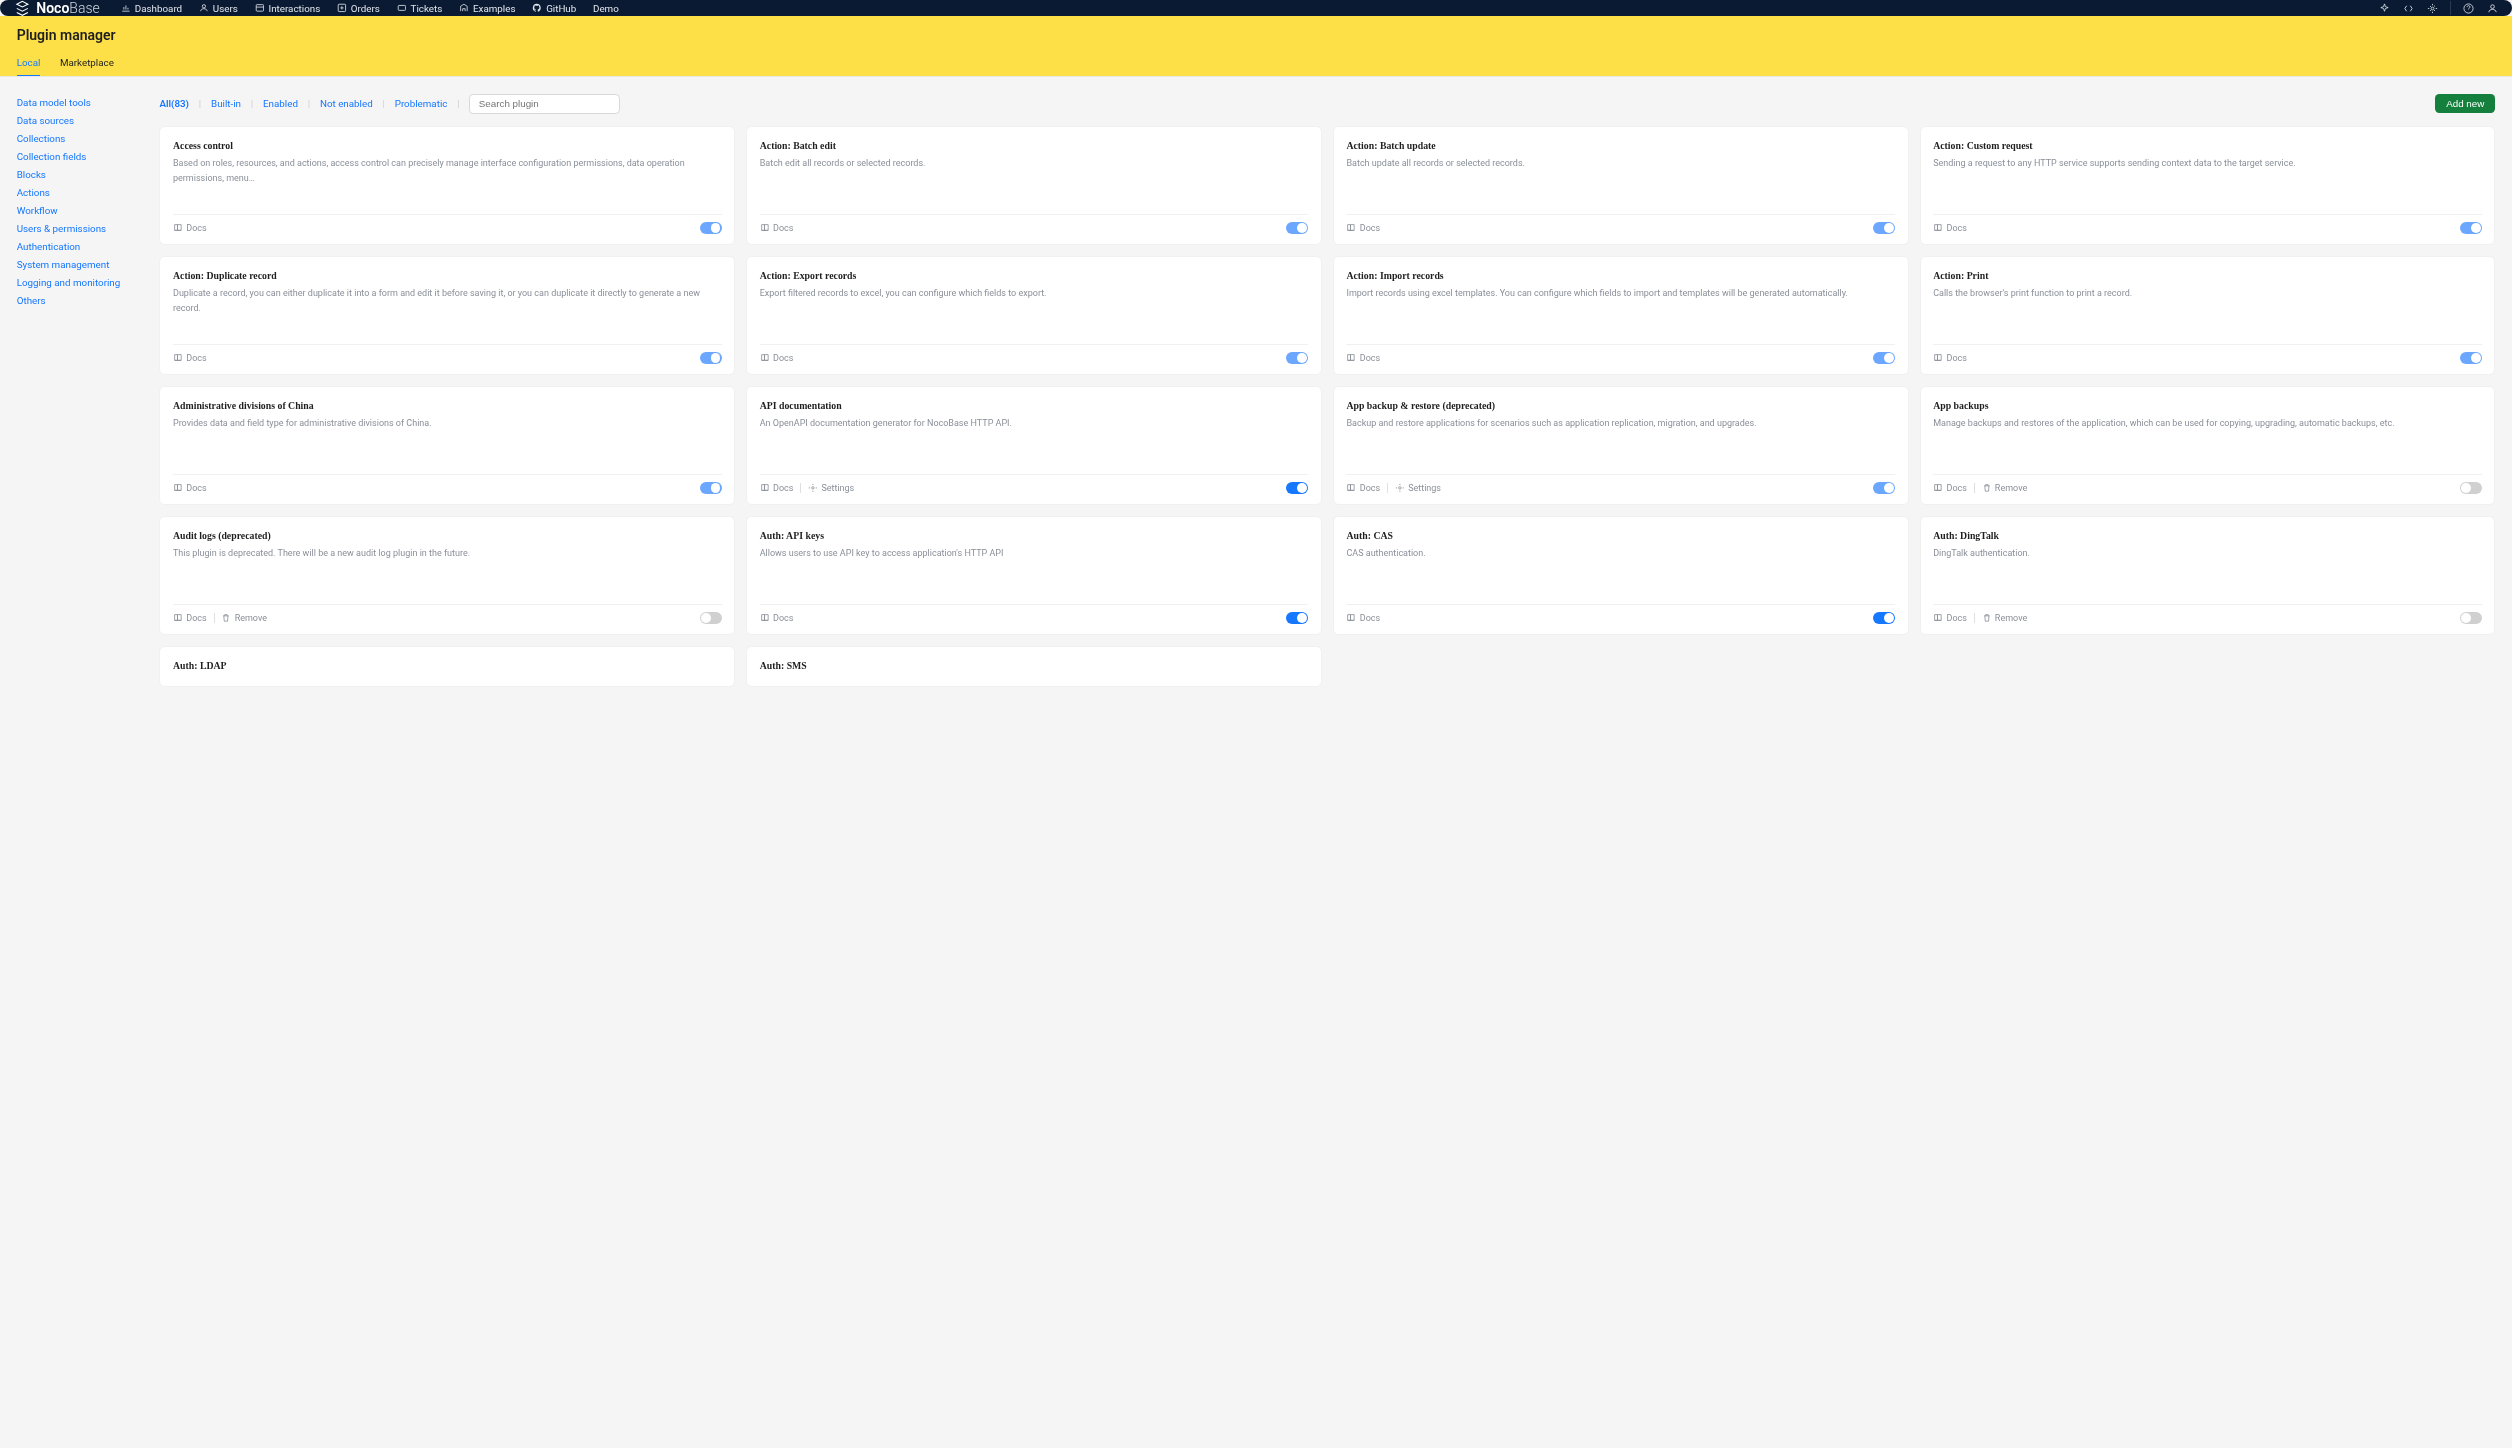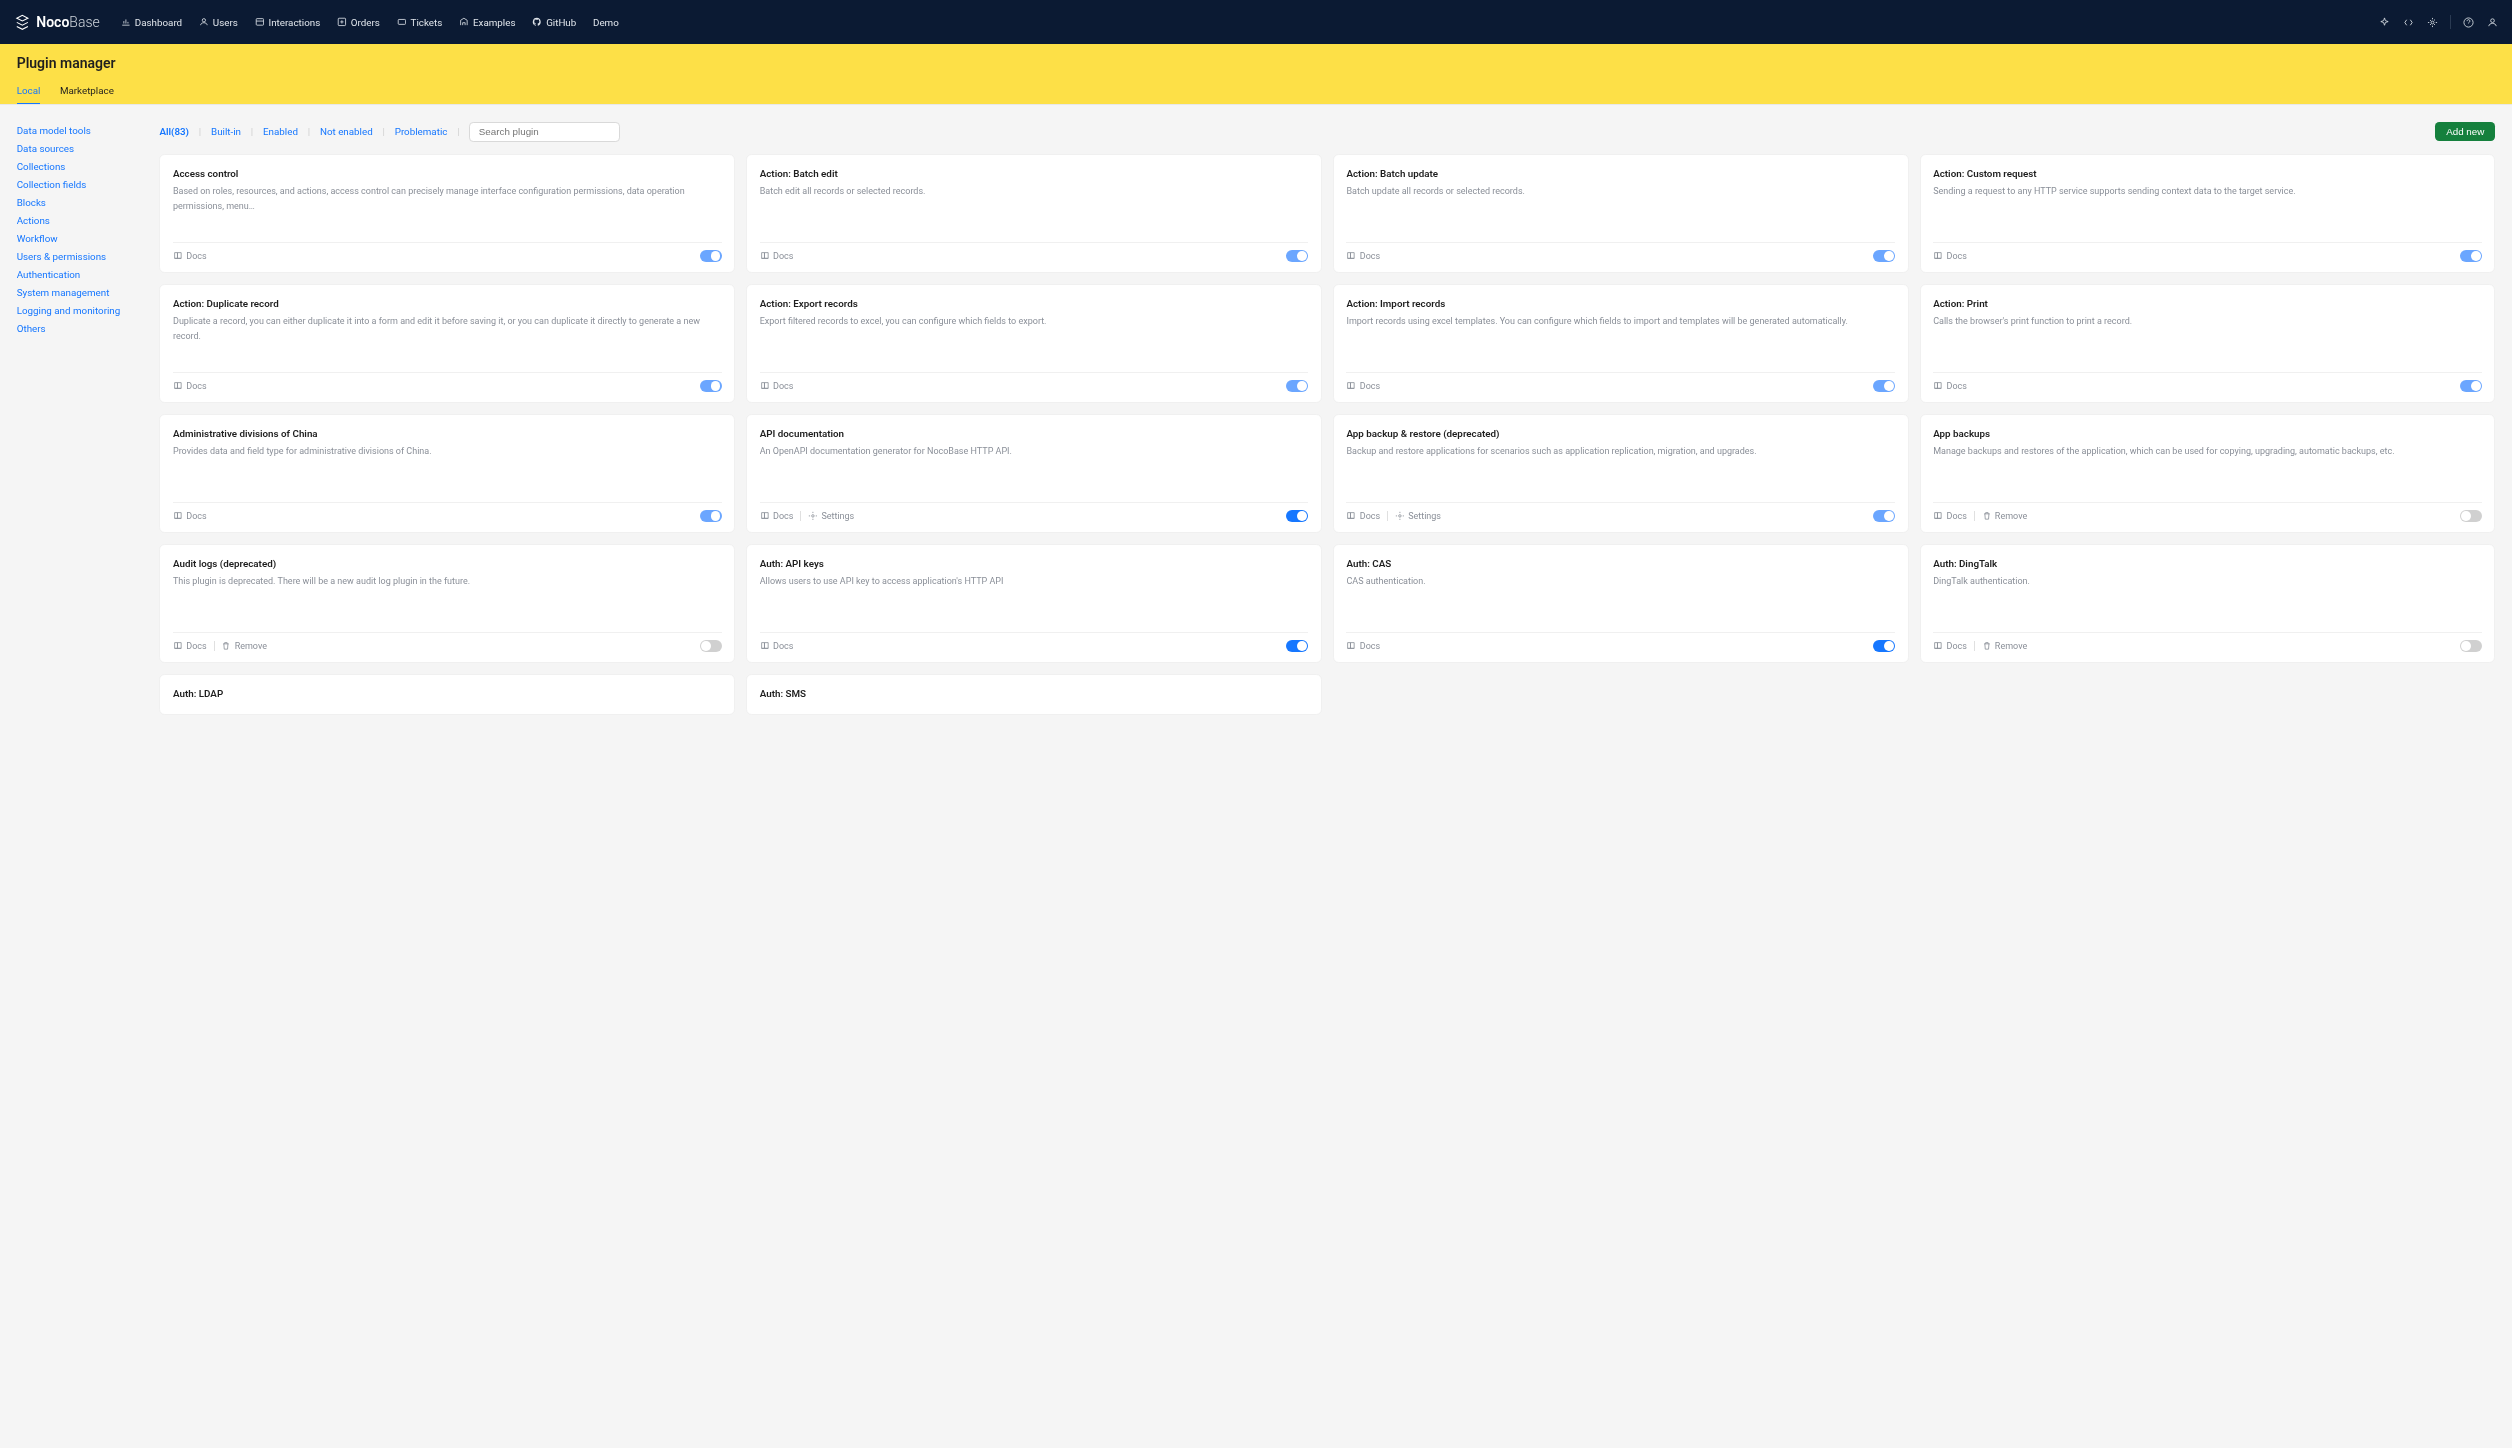--- a/index.html
+++ b/index.html
@@ -1,18 +1,18 @@
 <!DOCTYPE html>
 <html style="font-size:11px"><head>
   <meta charset="utf-8">
   <style>
     * { margin: 0; padding: 0; box-sizing: border-box; }
     body { font-family: -apple-system, BlinkMacSystemFont, 'Segoe UI', Roboto, sans-serif; background: #f5f5f5; font-size: 9.8px; color: #1f1f1f; }
     
-    .topbar { background: #0b1a33; height: 44px; display: flex; align-items: center; padding: 0 14px; color: #fff; }
+    .topbar { background: #0b1a33; height: 16px; display: flex; align-items: center; padding: 0 14px; color: #fff; border-radius: 11px; }
     .logo { display: flex; align-items: center; font-size: 14px; font-weight: 600; margin-right: 21px; }
     .logo-icon { width: 16.7px; height: 16.7px; margin-right: 5.6px; }
     .logo .light { font-weight: 300; color: #cfd5dc; }
     .nav-items { display: flex; gap: 16.7px; flex: 1; }
     .nav-item { display: flex; align-items: center; gap: 4.2px; color: #e0e5eb; font-size: 9.8px; cursor: pointer; }
     .nav-item svg { width: 9.8px; height: 9.8px; }
     .topbar-right { display: flex; align-items: center; gap: 12.6px; }
     .topbar-right svg { width: 11px; height: 11px; color: #cfd5dc; cursor: pointer; }
     .topbar-divider { width: 0.7px; height: 14px; background: #2a3a52; }
     
@@ -31,21 +31,21 @@
     .filter-item { color: #1677ff; font-size: 9.8px; cursor: pointer; }
     .filter-item.active { font-weight: 600; }
     .filter-divider { color: #d0d0d0; }
     .search-input { padding: 3.5px 8.4px; border: 0.7px solid #d9d9d9; border-radius: 4.2px; font-size: 9.8px; width: 151px; background: #fff; }
     .spacer { flex: 1; }
     .add-btn { background: #15803d; color: #fff; border: none; padding: 4.2px 11px; border-radius: 4.2px; font-size: 9.8px; cursor: pointer; }
     
     .cards { display: grid; grid-template-columns: repeat(4, 1fr); gap: 11px; }
     .card { background: #fff; border-radius: 5.6px; padding: 12.6px 12.6px 9.8px; display: flex; flex-direction: column; min-height: 119px; border: 0.7px solid #f0f0f0; }
     .card.short { min-height: 35px; }
-    .card-title { font-size: 9.8px; font-weight: 600; margin-bottom: 5.6px; color: #1f1f1f; }
+    .card-title { font-size: 9.8px; font-weight: 600; margin-bottom: 5.6px; color: #1f1f1f; font-family: Liberation Serif, serif; }
     .card-desc { font-size: 9px; color: #8a8f98; line-height: 1.6; flex: 1; overflow: hidden; }
     .card-footer { display: flex; align-items: center; gap: 7px; margin-top: 8.4px; padding-top: 7px; border-top: 0.7px solid #f0f0f0; }
     .footer-link { display: flex; align-items: center; gap: 3.5px; color: #8a8f98; font-size: 9px; cursor: pointer; }
     .footer-link svg { width: 9.8px; height: 9.8px; }
     .footer-divider { width: 0.7px; height: 9.8px; background: #e0e0e0; }
     .toggle { margin-left: auto; width: 22px; height: 12.6px; border-radius: 6.3px; position: relative; cursor: pointer; }
     .toggle.on { background: #1677ff; }
     .toggle.on-alt { background: #6ba6ff; }
     .toggle.off { background: #d0d0d0; }
     .toggle::after { content: ''; position: absolute; width: 9.8px; height: 9.8px; background: #fff; border-radius: 50%; top: 1.4px; transition: left 0.2s; }

